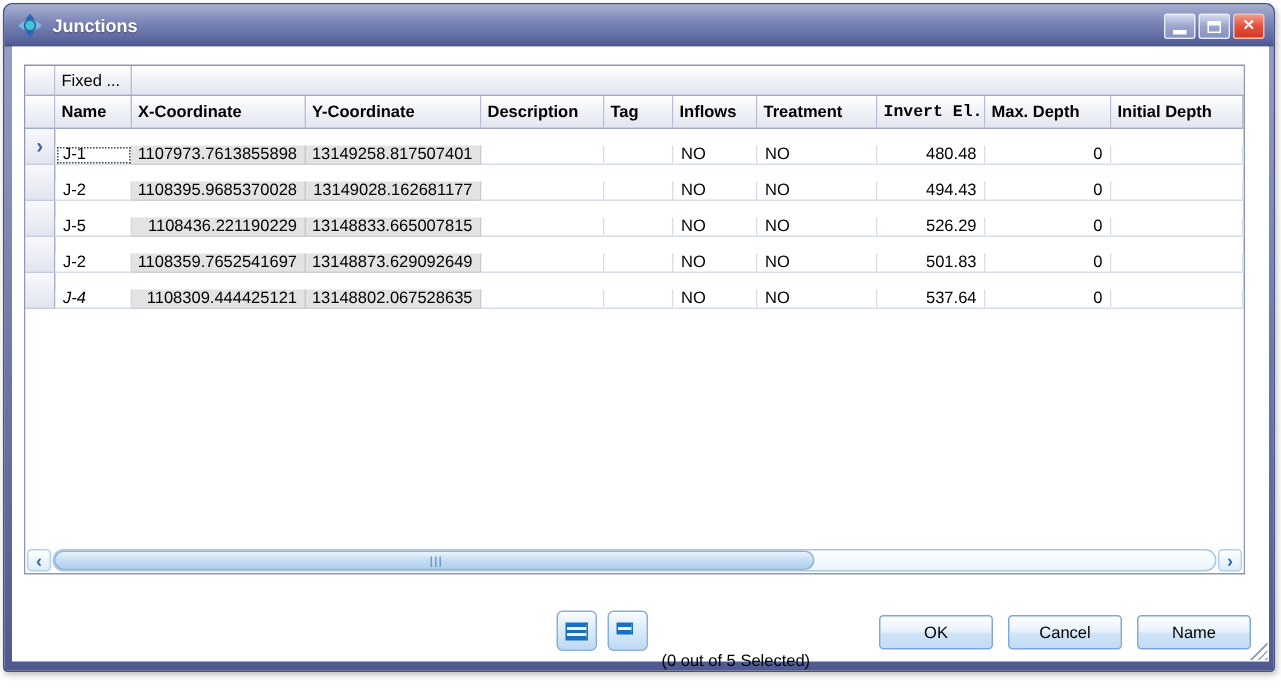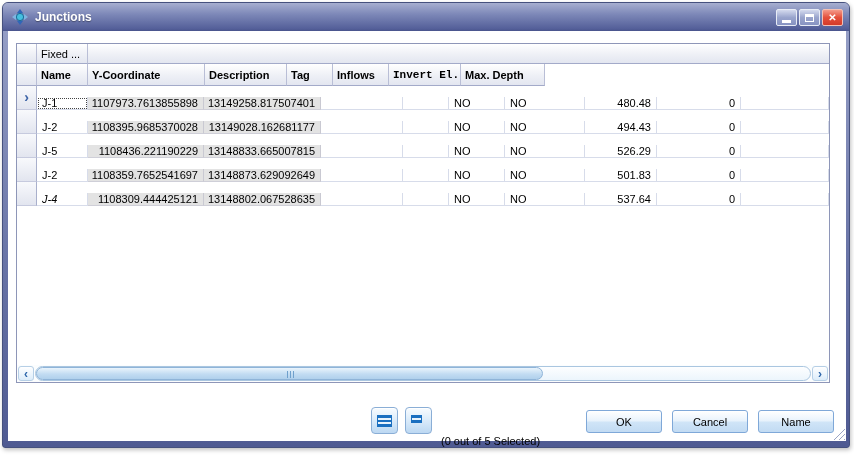--- a/index.html
+++ b/index.html
@@ -154,26 +154,29 @@
 
       <div class="grid">
         <div class="band-row">
           <div class="hcell sel-col"></div>
           <div class="hcell" style="flex:0 0 51px;">Fixed ...</div>
           <div class="hcell band-fill"></div>
         </div>
         <div class="header-row" id="header-row">
           <div class="hcell sel-col"></div>
         <div class="hcell" style="flex: 0 0 51px;">Name</div>
+            <div class="hcell" style="flex: 0 0 116px;">X-Coordinate</div>
             <div class="hcell" style="flex: 0 0 117px;">Y-Coordinate</div>
             <div class="hcell" style="flex: 0 0 82px;">Description</div>
             <div class="hcell" style="flex: 0 0 46px;">Tag</div>
             <div class="hcell" style="flex: 0 0 56px;">Inflows</div>
+            <div class="hcell" style="flex: 0 0 80px;">Treatment</div>
             <div class="hcell" style="flex: 0 0 72px; font-family: Liberation Mono, monospace;">Invert El.</div>
             <div class="hcell" style="flex: 0 0 84px;">Max. Depth</div>
+            <div class="hcell" style="flex: 0 0 88px;">Initial Depth</div>
           </div>
         <div id="grid-body">
             <div class="row">
               <div class="selcell">
                 <span class="row-arrow">›</span>
               </div>
               <div class="cell focus-cell" style="flex: 0 0 51px;">J-1</div>
               <div class="cell fixed right" style="flex: 0 0 116px;">1107973.7613855898</div>
               <div class="cell fixed right" style="flex: 0 0 117px;">13149258.817507401</div>
               <div class="cell" style="flex: 0 0 82px;"></div>

